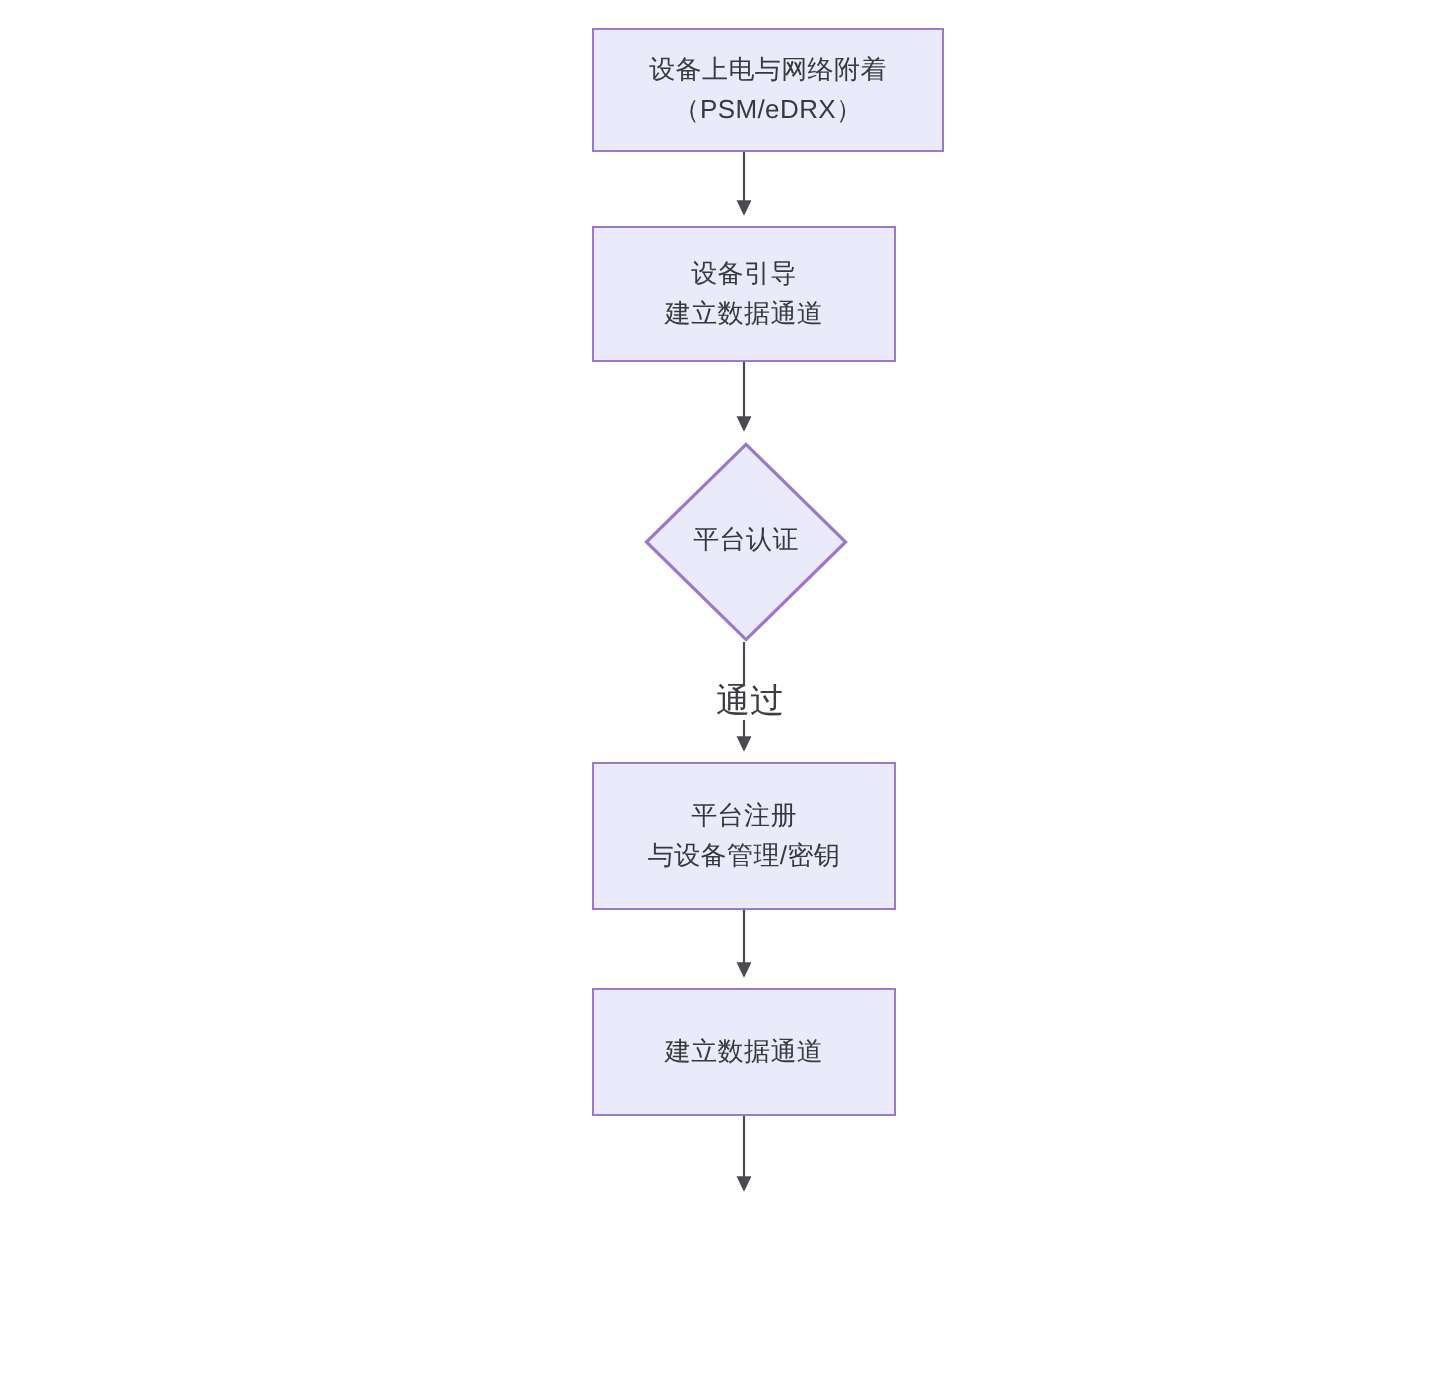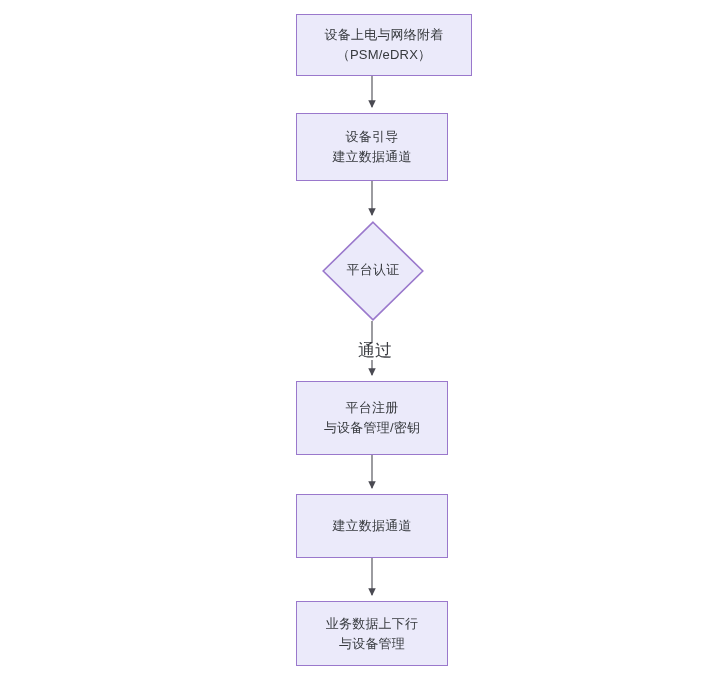--- a/index.html
+++ b/index.html
@@ -133,18 +133,14 @@
 
   <div class="node process" style="left:296px; top:381px; width:152px; height:74px;">
     <span class="node-line">平台注册</span>
     <span class="node-line">与设备管理/密钥</span>
   </div>
 
   <div class="node process" style="left:296px; top:494px; width:152px; height:64px;">
     <span class="node-line">建立数据通道</span>
   </div>
 
-  <div class="node process" style="left:296px; top:601px; width:152px; height:65px;">
-    <span class="node-line">业务数据上下行</span>
-    <span class="node-line">与设备管理</span>
-  </div>
 
 </div>
 
 </body></html>

